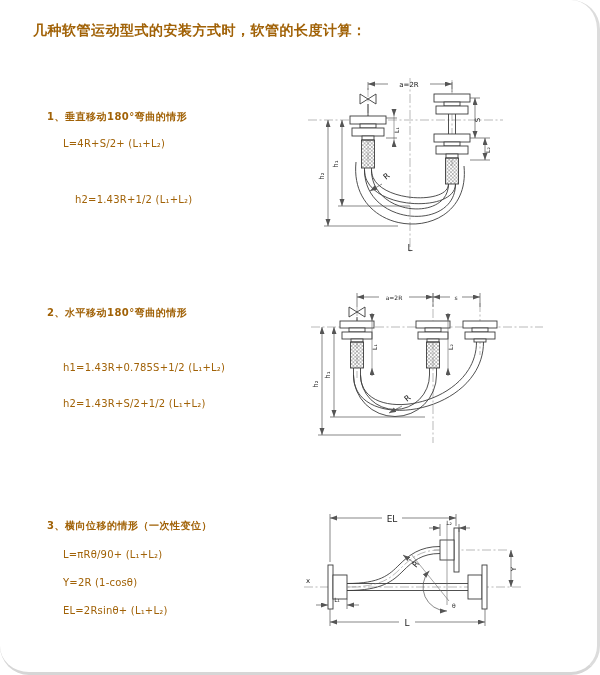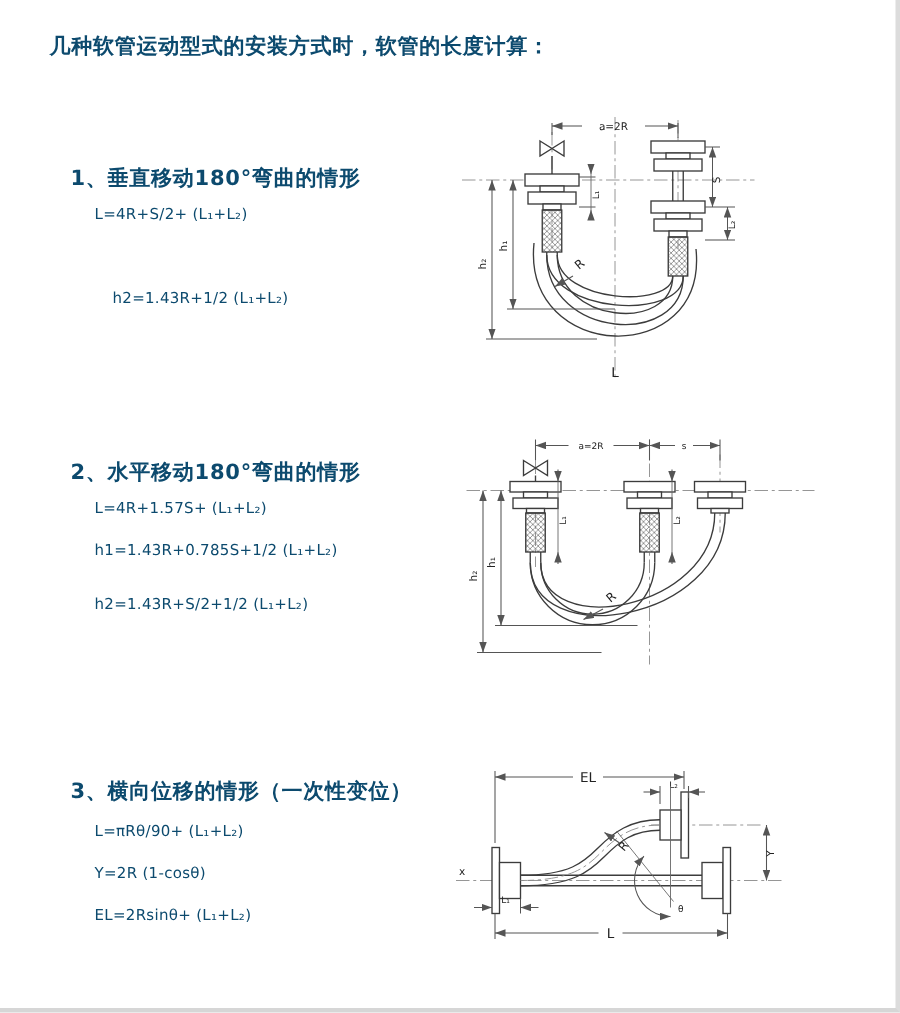--- a/index.html
+++ b/index.html
@@ -1,29 +1,30 @@
 <!DOCTYPE html>
 <html><head>
 <meta charset="utf-8">
 <style>
   html,body{margin:0;padding:0;}
   .page{
     position:relative;
     width:600px;height:675px;
     background:#ffffff;
     font-family:"DejaVu Sans","Liberation Sans",sans-serif;
-    color:#0c4a6e;
+    color:#a16207;
     overflow:hidden;
     border-right:3px solid #dcdcdc;
     border-bottom:3px solid #d6d6d6;
     box-sizing:border-box;
+    border-radius:29px;
   }
   .t{position:absolute;white-space:nowrap;}
   .title{font-size:14px;font-weight:700;letter-spacing:0.5px;}
-  .heading{font-size:14px;font-weight:700;letter-spacing:0.5px;}
+  .heading{font-size:10px;font-weight:700;letter-spacing:0.5px;}
   .formula{font-size:10px;font-weight:400;letter-spacing:0.2px;}
   svg{position:absolute;overflow:visible;}
   .dr{stroke:#3c3c3c;stroke-width:0.9;fill:none;}
   .fit{stroke:#3c3c3c;stroke-width:0.9;fill:#ffffff;}
   .dim{stroke:#555555;stroke-width:0.7;fill:none;}
   .thin{stroke:#666666;stroke-width:0.6;fill:none;}
   .cl{stroke:#8a8a8a;stroke-width:0.6;fill:none;stroke-dasharray:9 2.5 2 2.5;}
   .lbl{font-family:"DejaVu Sans","Liberation Sans",sans-serif;fill:#222222;stroke:none;}
   .f7{font-size:7px;} .f6{font-size:6px;} .f9{font-size:9px;} .f8{font-size:8px;}
 </style>
@@ -32,21 +33,20 @@
 
 <div class="page">
 
   <div class="t title" style="left:33px;top:22px;">几种软管运动型式的安装方式时，软管的长度计算：</div>
 
   <div class="t heading" style="left:47px;top:110px;">1、垂直移动180°弯曲的情形</div>
   <div class="t formula" style="left:63px;top:138px;">L=4R+S/2+ (L₁+L₂)</div>
   <div class="t formula" style="left:63px;top:194px;margin-left:12px;">h2=1.43R+1/2 (L₁+L₂)</div>
 
   <div class="t heading" style="left:47px;top:306px;">2、水平移动180°弯曲的情形</div>
-  <div class="t formula" style="left:63px;top:334px;">L=4R+1.57S+ (L₁+L₂)</div>
   <div class="t formula" style="left:63px;top:362px;">h1=1.43R+0.785S+1/2 (L₁+L₂)</div>
   <div class="t formula" style="left:63px;top:398px;">h2=1.43R+S/2+1/2 (L₁+L₂)</div>
 
   <div class="t heading" style="left:47px;top:519px;">3、横向位移的情形（一次性变位）</div>
   <div class="t formula" style="left:63px;top:549px;">L=πRθ/90+ (L₁+L₂)</div>
   <div class="t formula" style="left:63px;top:577px;">Y=2R (1-cosθ)</div>
   <div class="t formula" style="left:63px;top:605px;">EL=2Rsinθ+ (L₁+L₂)</div>
 
   <svg style="left:298px;top:66px;" width="280" height="195" viewBox="0 0 280 195">
     <defs>

